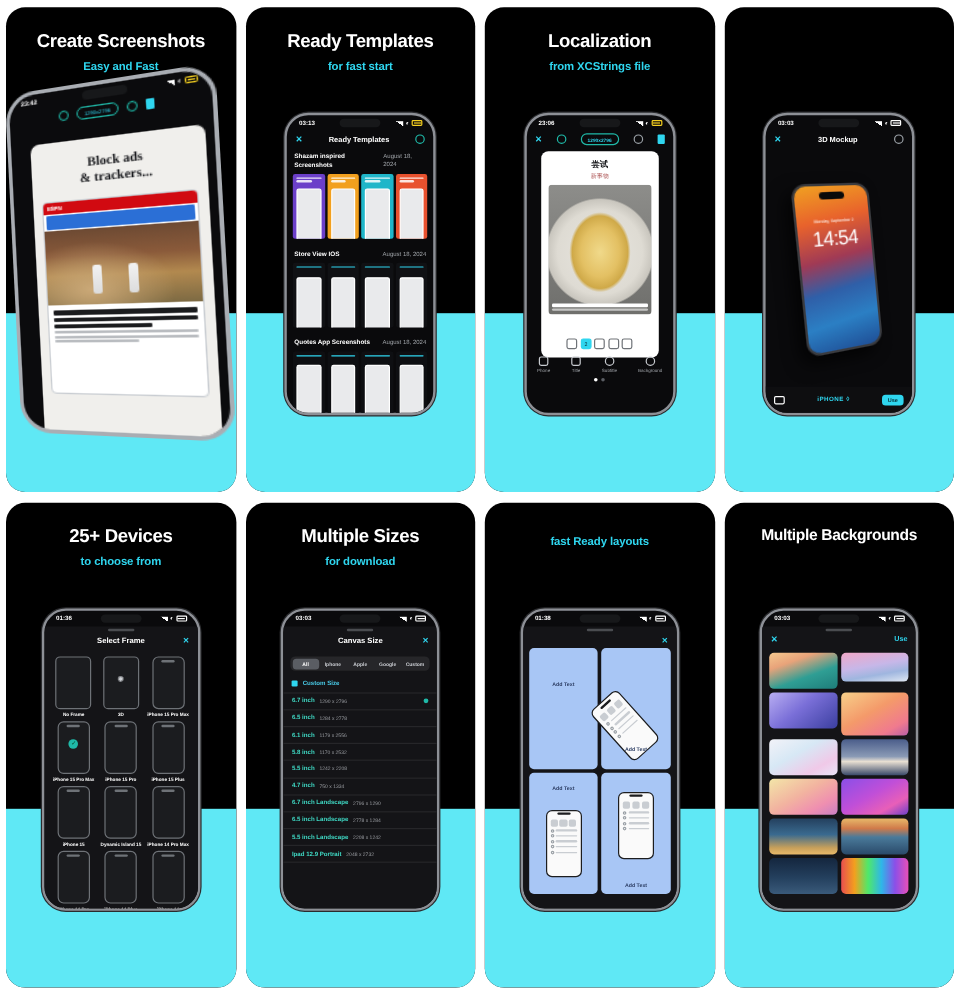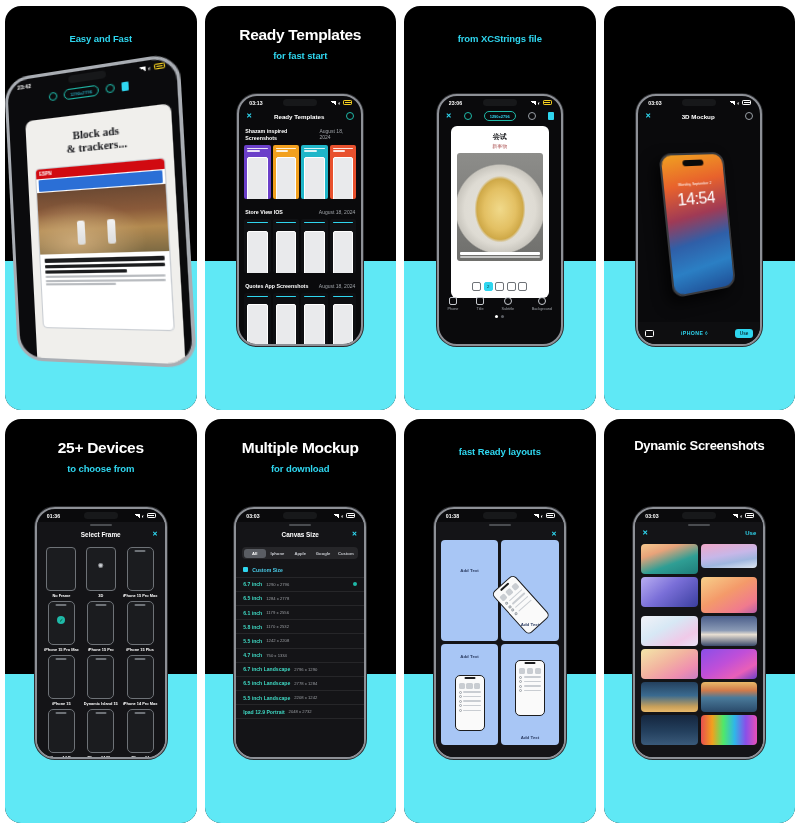--- a/index.html
+++ b/index.html
@@ -278,20 +278,21 @@
   .doc-ic { width:6px; height:8px; background:#2FD6EF; border-radius:1px; }
 </style>
 </head>
 <body>
 
 <div class="gallery">
 
   <div class="panel p-tall">
     <div class="cyanband"></div>
     <div class="headwrap">
+      <div class="headline">Create Screenshots</div>
       <div class="subhead">Easy and Fast</div>
     </div>
 
     <div class="p1-phone">
       <div class="statusbar">
         <div class="dynisland"></div>
         <span>23:42</span>
         <span class="sb-right">
           <i class="ic-sig"></i>
           <i class="ic-wifi">◐</i>
@@ -452,20 +453,21 @@
             </span>
             <span class="minip"></span>
           </div>
       </div>
     </div>
   </div>
 
   <div class="panel p-tall">
     <div class="cyanband"></div>
     <div class="headwrap">
+      <div class="headline">Localization</div>
       <div class="subhead">from XCStrings file</div>
     </div>
     <div class="phone">
       <div class="statusbar">
         <div class="dynisland"></div>
         <span>23:06</span>
         <span class="sb-right">
           <i class="ic-sig"></i>
           <i class="ic-wifi">◐</i>
           <i class="ic-bat yellow">
@@ -648,21 +650,21 @@
               <div class="frame-lbl">iPhone 14</div>
             </div>
         </div>
       </div>
     </div>
   </div>
 
   <div class="panel p-b">
     <div class="cyanband"></div>
     <div class="headwrap">
-      <div class="headline">Multiple Mockup</div>
+      <div class="headline">Multiple Sizes</div>
       <div class="subhead">for download</div>
     </div>
     <div class="phone wide">
       <div class="statusbar">
         <div class="dynisland"></div>
         <span>03:03</span>
         <span class="sb-right">
           <i class="ic-sig"></i>
           <i class="ic-wifi">◐</i>
           <i class="ic-bat">
@@ -844,21 +846,21 @@
             <span class="lay-txt" style="bottom:5%">Add Text</span>
           </div>
         </div>
       </div>
     </div>
   </div>
 
   <div class="panel p-b">
     <div class="cyanband"></div>
     <div class="headwrap">
-      <div class="headline sm">Dynamic Screenshots</div>
+      <div class="headline sm">Multiple Backgrounds</div>
       <div class="subhead"></div>
     </div>
     <div class="phone wide">
       <div class="statusbar">
         <div class="dynisland"></div>
         <span>03:03</span>
         <span class="sb-right">
           <i class="ic-sig"></i>
           <i class="ic-wifi">◐</i>
           <i class="ic-bat">

